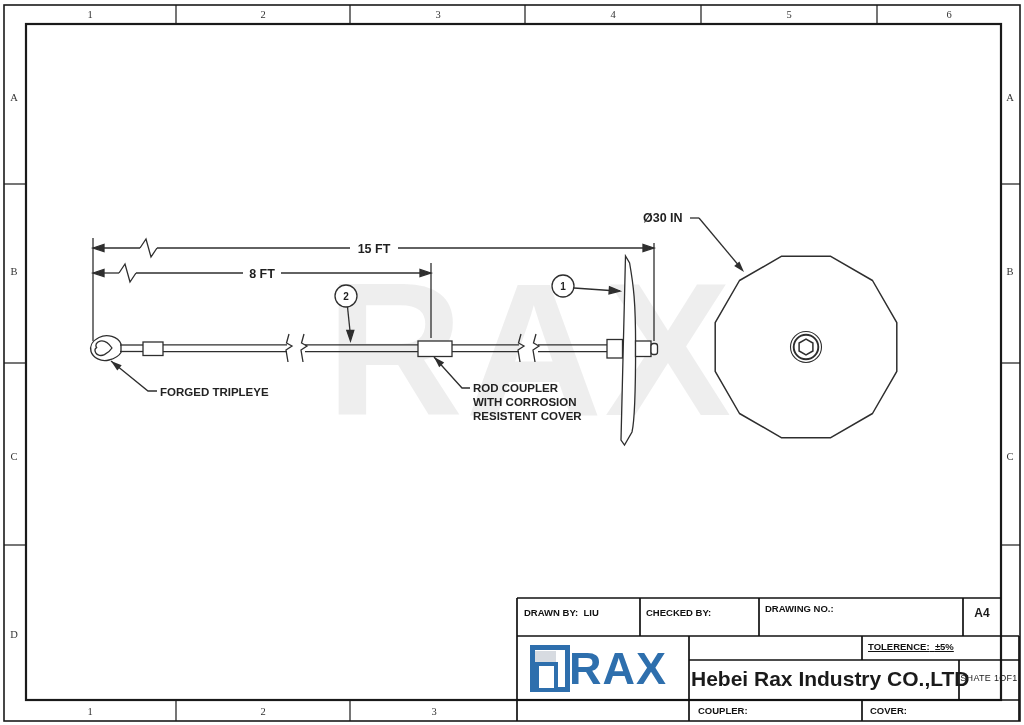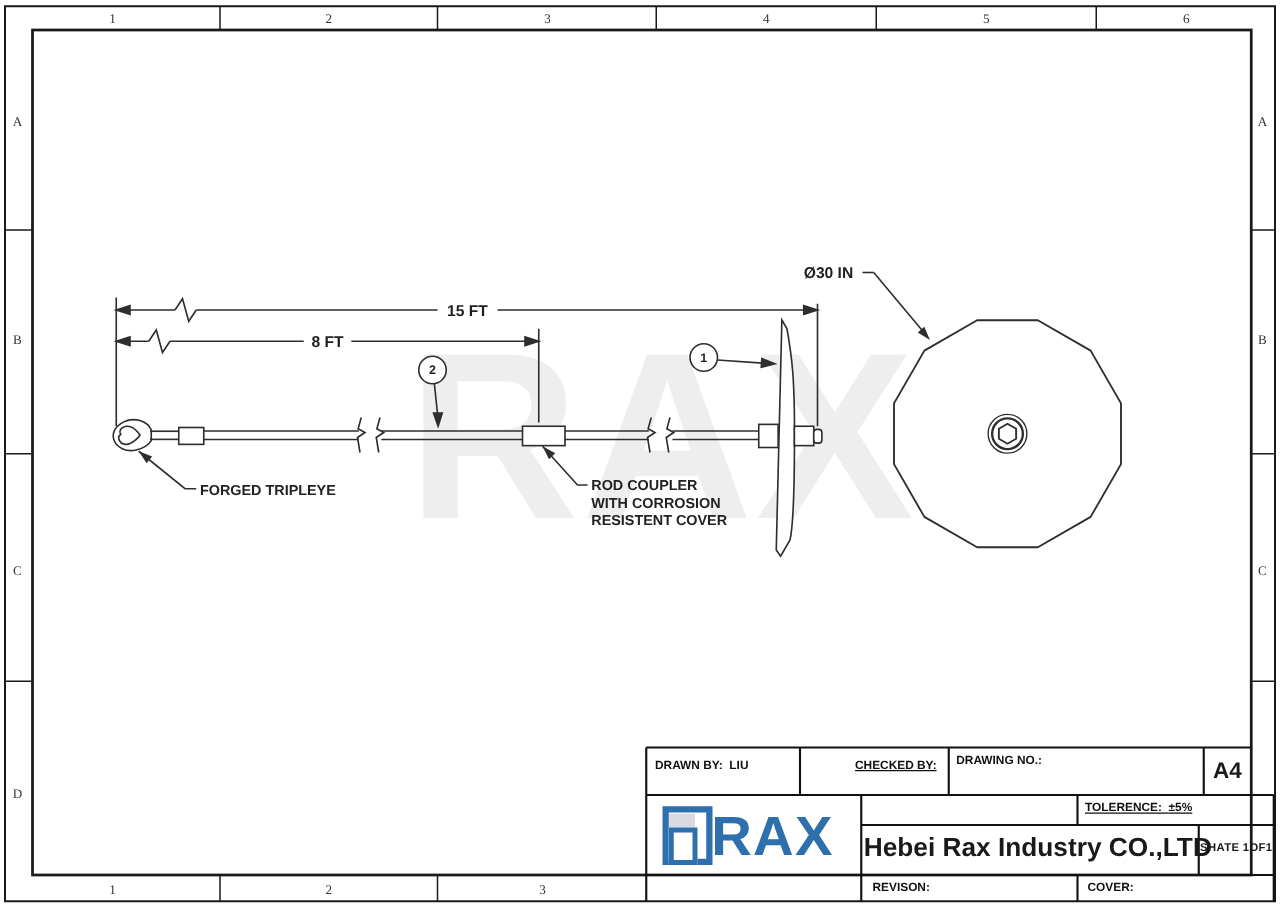--- a/index.html
+++ b/index.html
@@ -8,23 +8,23 @@
     font-family:"Liberation Sans", sans-serif;color:#1a1a1a;overflow:hidden;
   }
   #sheet svg{position:absolute;left:0;top:0;}
   .wm{
     position:absolute;left:326px;top:252px;width:390px;height:200px;
     font-size:190px;line-height:195px;font-weight:bold;letter-spacing:2px;
     color:rgba(90,90,90,0.10);user-select:none;white-space:nowrap;
   }
   .tbtext{position:absolute;white-space:nowrap;}
   .lbl{font-size:9.5px;font-weight:bold;color:#111;}
-  .a4{font-size:18px;font-weight:bold;width:38px;text-align:center;}
+  .a4{font-size:12px;font-weight:bold;width:38px;text-align:center;}
   .company{font-size:21px;font-weight:bold;width:270px;text-align:center;}
-  .sheetno{font-size:9px;font-weight:bold;width:60px;text-align:center;letter-spacing:0.3px;}
+  .sheetno{font-size:9px;font-weight:normal;width:60px;text-align:center;letter-spacing:0.3px;}
   .logo{position:absolute;left:521px;top:641px;width:168px;height:56px;display:flex;align-items:center;}
   .logo-mark{position:relative;width:42px;height:52px;margin-left:2px;flex:none;}
   .logo-mark .sq-fill{position:absolute;left:12px;top:8px;width:21px;height:27px;background:#d7dbe1;}
   .logo-mark .sq-outer{position:absolute;left:7px;top:2px;width:30px;height:37px;border:5px solid #2e6fad;}
   .logo-mark .sq-inner{position:absolute;left:12px;top:19px;width:15px;height:22px;border:4px solid #2e6fad;background:#fff;}
   .logo-text{font-size:45px;font-weight:bold;color:#2e6fad;letter-spacing:1px;margin-left:4px;transform:scaleY(0.98);}
   text{font-family:"Liberation Sans", sans-serif;fill:#1f1f1f;}
   .gridlabel{font-family:"Liberation Serif", serif;font-size:10.5px;fill:#333;}
   .dimtext{font-size:12.5px;font-weight:bold;}
   .balloontext{font-size:10px;font-weight:bold;}
@@ -209,29 +209,29 @@
       <line x1="862" y1="636" x2="862" y2="660"></line>
       <line x1="959" y1="660" x2="959" y2="700"></line>
       <line x1="862" y1="700" x2="862" y2="721"></line>
       <line x1="1019" y1="636" x2="1019" y2="721"></line>
     </g>
   </svg>
 
   <div class="tbtext lbl" style="left:524px;top:607px;">
     <span>DRAWN BY:</span>&nbsp;&nbsp;<span>LIU</span>
   </div>
-  <div class="tbtext lbl" style="left:684px;top:607px;text-decoration:underline;">CHECKED BY:</div>
+  <div class="tbtext lbl" style="left:646px;top:607px;">CHECKED BY:</div>
   <div class="tbtext lbl" style="left:765px;top:603px;text-align:right;">DRAWING NO.:</div>
   <div class="tbtext a4" style="left:963px;top:606px;">A4</div>
   <div class="tbtext lbl" style="left:868px;top:641px;text-decoration:underline;">
     <span>TOLERENCE:</span>&nbsp;&nbsp;<span>±5%</span>
   </div>
   <div class="tbtext company" style="left:691px;top:667px;">Hebei Rax Industry CO.,LTD</div>
   <div class="tbtext sheetno" style="left:959px;top:673px;">SHATE 1OF1</div>
-  <div class="tbtext lbl" style="left:698px;top:705px;">REVISON:</div>
+  <div class="tbtext lbl" style="left:698px;top:705px;">COUPLER:</div>
   <div class="tbtext lbl" style="left:870px;top:705px;">COVER:</div>
 
   <div class="logo">
     <div class="logo-mark">
       <div class="sq-fill"></div>
       <div class="sq-outer"></div>
       <div class="sq-inner"></div>
     </div>
     <div class="logo-text">RAX</div>
   </div>

